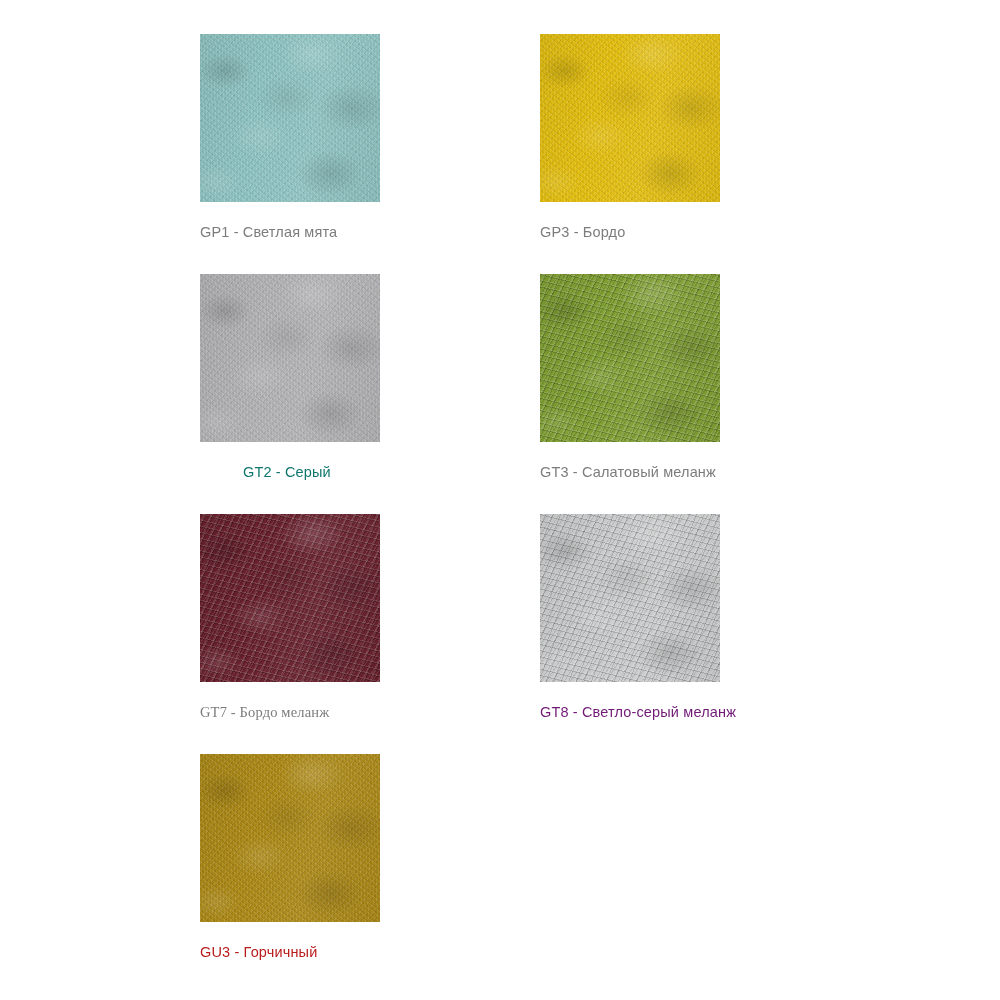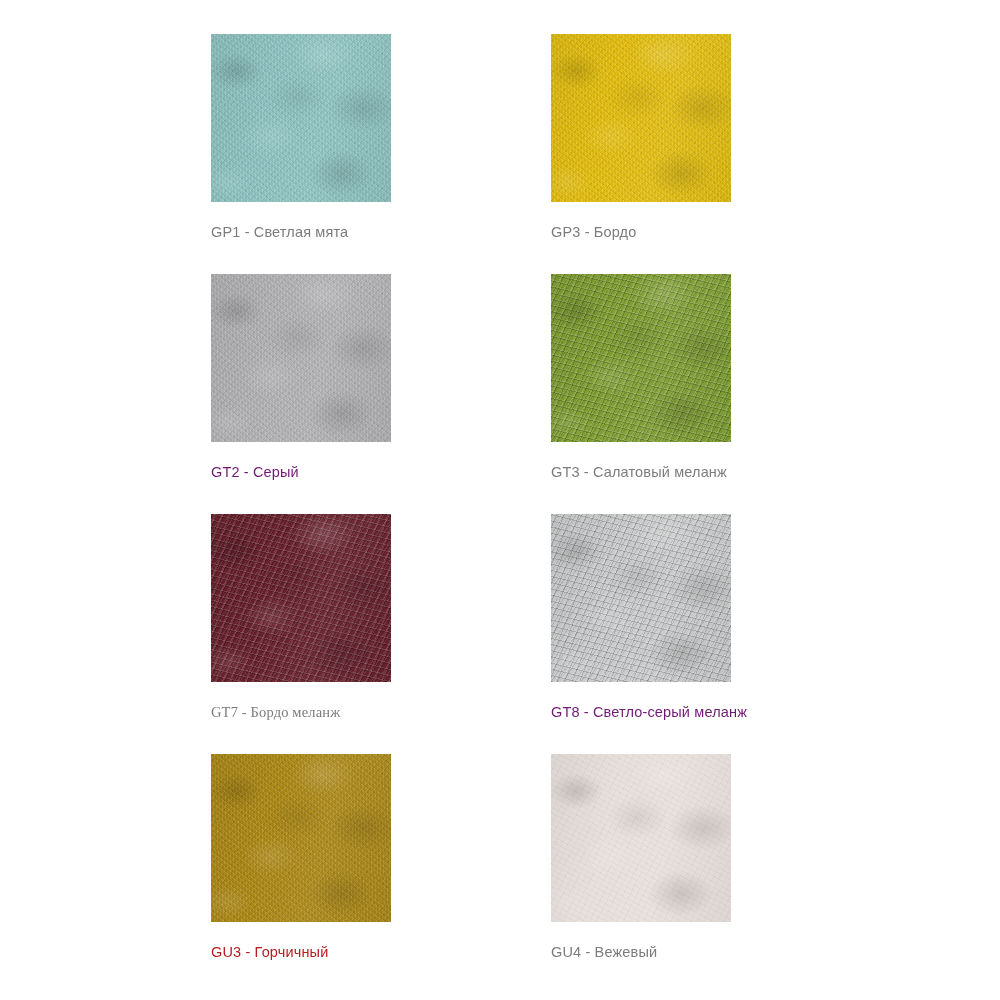--- a/index.html
+++ b/index.html
@@ -18,21 +18,21 @@
 
   #swatch-catalog {
     position: relative;
     width: 1000px;
     height: 1000px;
     background: #ffffff;
   }
 
   .swatch-grid {
     position: absolute;
-    left: 211px;
+    left: 200px;
     top: 34px;
     width: 580px;
     display: grid;
     grid-template-columns: 180px 160px 180px;
     grid-template-rows: repeat(4, 240px);
     column-gap: 0;
     row-gap: 0;
   }
 
   .swatch-cell {
@@ -120,21 +120,21 @@
       </div>
       <div class="swatch-label" style="color: rgb(124, 124, 124);">GP3 - Бордо</div>
     </div>
 
     <div class="swatch-cell">
       <div class="swatch-chip" style="background-color: rgb(180, 180, 182);">
         <span class="tex fine"></span>
         <span class="tex blotch"></span>
         <span class="tex vignette"></span>
       </div>
-      <div class="swatch-label" style="color: #701a75;">GT2 - Серый</div>
+      <div class="swatch-label" style="color: #0f766e; margin-left: 43px;">GT2 - Серый</div>
     </div>
     <div class="swatch-cell spacer"></div>
     <div class="swatch-cell">
       <div class="swatch-chip" style="background-color: rgb(125, 157, 48);">
         <span class="tex heavy"></span>
         <span class="tex blotch"></span>
         <span class="tex vignette"></span>
       </div>
       <div class="swatch-label" style="color: rgb(124, 124, 124);">GT3 - Салатовый меланж</div>
     </div>
@@ -159,23 +159,15 @@
 
     <div class="swatch-cell">
       <div class="swatch-chip" style="background-color: rgb(173, 137, 19);">
         <span class="tex fine"></span>
         <span class="tex blotch"></span>
         <span class="tex vignette"></span>
       </div>
       <div class="swatch-label" style="color: #b91c1c;">GU3 - Горчичный</div>
     </div>
     <div class="swatch-cell spacer"></div>
-    <div class="swatch-cell">
-      <div class="swatch-chip" style="background-color: rgb(231, 224, 220);">
-        <span class="tex soft"></span>
-        <span class="tex blotch"></span>
-        <span class="tex vignette"></span>
-      </div>
-      <div class="swatch-label" style="color: rgb(124, 124, 124);">GU4 - Вежевый</div>
-    </div>
 
   </div>
 </div>
 
 </body></html>

